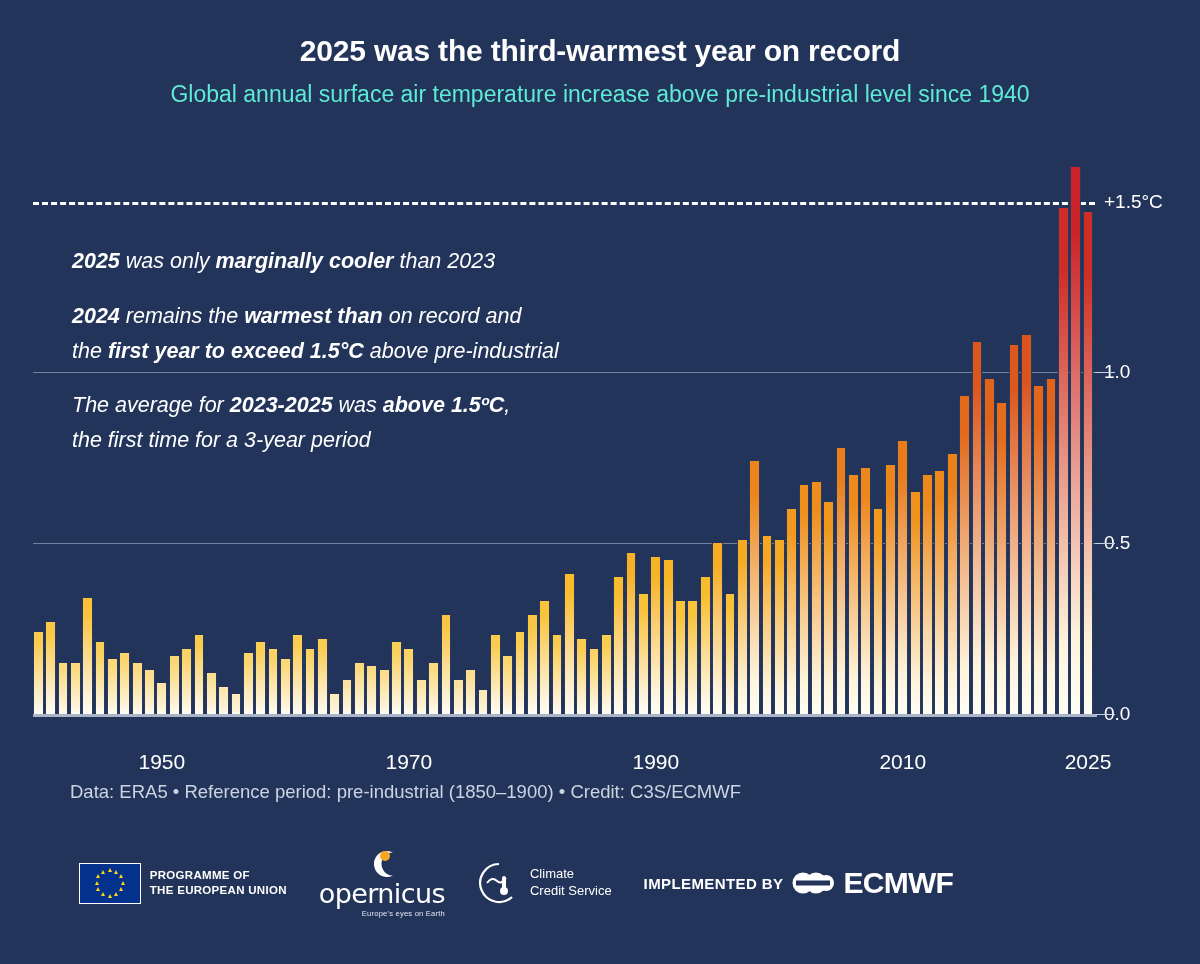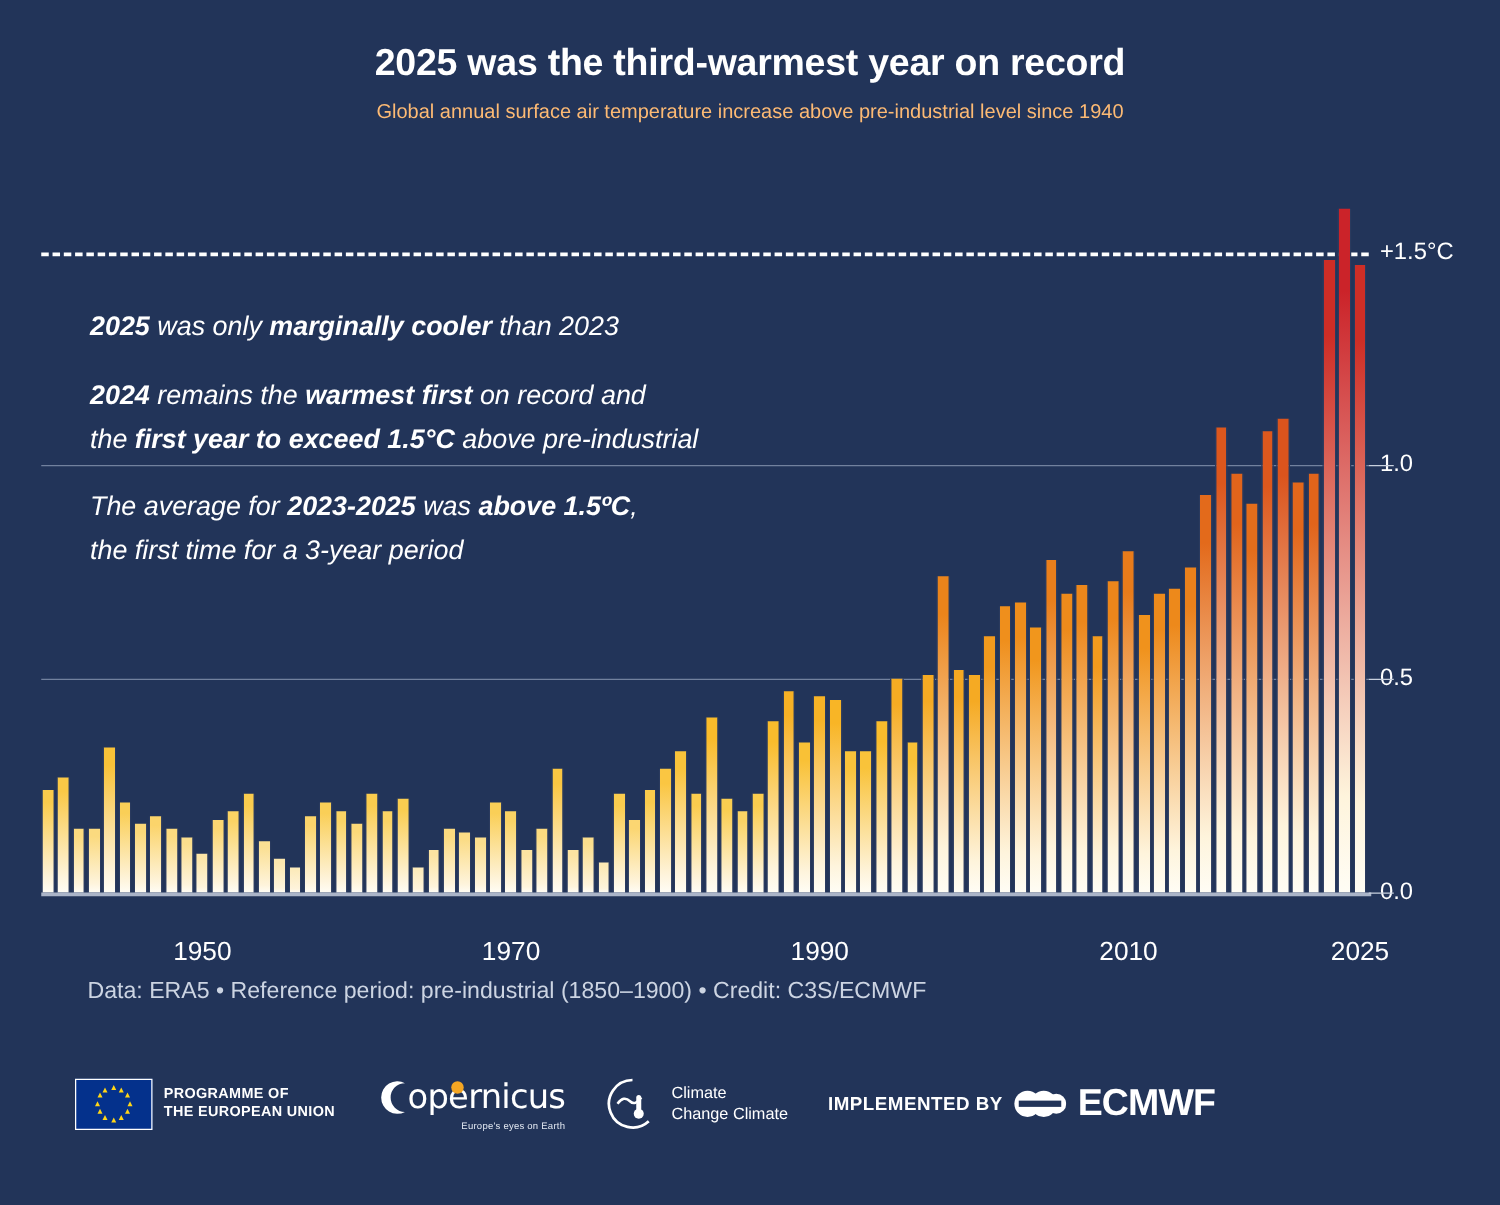--- a/index.html
+++ b/index.html
@@ -12,21 +12,21 @@
     overflow:hidden;
     position:relative;
   }
   
   #header{padding-top:34px;text-align:center;}
   #chart-title{
     font-size:30px;font-weight:bold;letter-spacing:-0.2px;
     line-height:1.1;margin:0 0 14px 0;color:#ffffff;text-align:center;
   }
   #chart-subtitle{
-    font-size:16px;font-weight:400;color:#fdba74;margin:12px;
+    font-size:23px;font-weight:400;color:#5eead4;margin:12px;
   }
   
   #plot-area{
     position:absolute;left:0;top:0;width:1200px;height:964px;
     pointer-events:none;
   }
   #plot-inner{position:absolute;left:33px;top:140px;width:1062px;height:574px;}
   .gridline{
     position:absolute;left:0;width:1062px;height:1px;
     background:#8d9bb5;opacity:.75;
@@ -234,21 +234,21 @@
 <div id="ticks-x">
     <div class="xtick-label" style="left: 161.863px;">1950</div>
     <div class="xtick-label" style="left: 408.84px;">1970</div>
     <div class="xtick-label" style="left: 655.816px;">1990</div>
     <div class="xtick-label" style="left: 902.793px;">2010</div>
     <div class="xtick-label" style="left: 1088.03px;">2025</div>
   </div>
 
 <div id="annotations">
     <div class="ann"><b>2025</b> was only <b>marginally cooler</b> than 2023</div>
-    <div class="ann"><b>2024</b> remains the <b>warmest first</b> on record and<br>the <b>first year to exceed 1.5°C</b> above pre-industrial</div>
+    <div class="ann"><b>2024</b> remains the <b>warmest than</b> on record and<br>the <b>first year to exceed 1.5°C</b> above pre-industrial</div>
     <div class="ann">The average for <b>2023-2025</b> was <b>above 1.5ºC</b>,<br>the first time for a 3-year period</div>
   </div>
 
 <div id="credit">Data: ERA5 • Reference period: pre-industrial (1850–1900) • Credit: C3S/ECMWF</div>
 
 <div id="logo-bar">
 
   <div class="logo-group">
     <div id="eu-flag">
         <div class="eu-star" style="left: 27.8px; top: 4.4px;"></div>
@@ -265,41 +265,41 @@
         <div class="eu-star" style="left: 21.3px; top: 6.14167px;"></div>
       </div>
     <div id="eu-text">
       <div>PROGRAMME OF</div>
       <div>THE EUROPEAN UNION</div>
     </div>
   </div>
 
   <div class="logo-group">
     <div id="copernicus-logo">
-      <div style="display:flex;align-items:center;">
+      <div style="display:flex;align-items:center;flex-direction:column;">
         <svg width="26" height="32" viewBox="0 0 26 32">
           <path d="M24 4.5 A13 13 0 1 0 24 27.5 A10.5 10.5 0 1 1 24 4.5 Z" fill="#ffffff"></path>
         </svg>
         <span id="cop-word">opernicus</span>
       </div>
       <div id="cop-dot"></div>
       <div id="cop-tag">Europe's eyes on Earth</div>
     </div>
   </div>
 
   <div class="logo-group">
     <svg width="44" height="44" viewBox="0 0 44 44">
       <path d="M22 3 A19 19 0 1 0 35 36" fill="none" stroke="#ffffff" stroke-width="2.2"></path>
       <path d="M10 22 q5 -7 10 -2 q4 4 9 -3" fill="none" stroke="#ffffff" stroke-width="2"></path>
       <rect x="25" y="15" width="4" height="13" rx="2" fill="#ffffff"></rect>
       <circle cx="27" cy="30" r="4" fill="#ffffff"></circle>
     </svg>
     <div id="c3s-text">
       <div>Climate</div>
-      <div>Change Climate</div>
+      <div>Credit Service</div>
     </div>
   </div>
 
   <div class="logo-group">
     <span id="impl-text">IMPLEMENTED BY</span>
     <svg width="42" height="28" viewBox="0 0 42 28">
       <circle cx="11" cy="14" r="10.5" fill="#ffffff"></circle>
       <circle cx="24" cy="14" r="10.5" fill="#ffffff"></circle>
       <circle cx="34" cy="14" r="8" fill="#ffffff"></circle>
       <rect x="4" y="11.5" width="34" height="5" fill="#223459"></rect>

